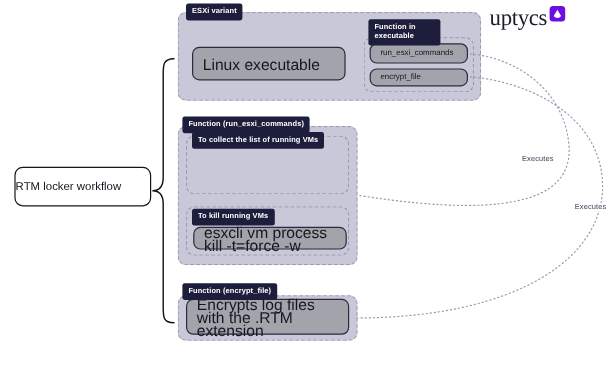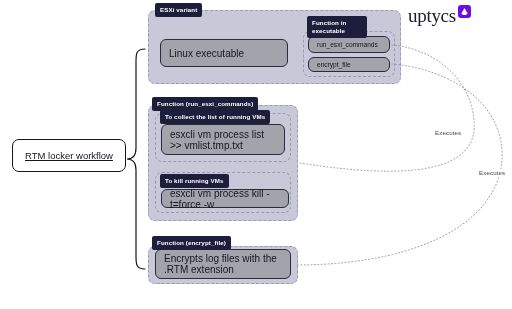--- a/index.html
+++ b/index.html
@@ -53,24 +53,22 @@
     position: absolute;
     left: 12px;
     top: 139px;
     width: 112px;
     height: 31px;
     border: 1.3px solid #15151f;
     border-radius: 7px;
     background: #ffffff;
     display: flex;
     align-items: center;
-    justify-content: center;
     font-size: 9.5px;
     color: #15151f;
-    text-decoration: underline;
   }
 
   
   .brace-big {
     position: absolute;
     left: 126px;
     top: 48px;
     width: 20px;
     height: 222px;
   }
@@ -109,21 +107,21 @@
 
   
   .box {
     position: absolute;
     background: #a3a3ac;
     border: 1.1px solid #2b2b40;
     border-radius: 6px;
     box-sizing: border-box;
     display: flex;
     align-items: center;
-    font-size: 10px;
+    font-size: 13px;
     color: #16161f;
     padding: 4px 8px;
     line-height: 11px;
   }
 
   
   #esxi-group { left: 148px; top: 10px; width: 253px; height: 74px; }
   #esxi-chip  { left: 155px; top: 3px; }
   #linux-exec-box { left: 160px; top: 39px; width: 128px; height: 28px; }
 
@@ -214,23 +212,20 @@
   </div>
   <div class="box" id="encrypt-file-box">
     <span>encrypt_file</span>
   </div>
 
   <div class="group" id="run-group"></div>
   <div class="chip" id="run-chip">Function (run_esxi_commands)</div>
 
   <div class="group" id="collect-sub"></div>
   <div class="chip" id="collect-chip">To collect the list of running VMs</div>
-  <div class="box" id="collect-box">
-    <span>esxcli vm process list &gt;&gt; vmlist.tmp.txt</span>
-  </div>
 
   <div class="group" id="kill-sub"></div>
   <div class="chip" id="kill-chip">To kill running VMs</div>
   <div class="box" id="kill-box">
     <span>esxcli vm process kill -t=force -w</span>
   </div>
 
   <div class="group" id="enc-group"></div>
   <div class="chip" id="enc-chip">Function (encrypt_file)</div>
   <div class="box" id="enc-box">

